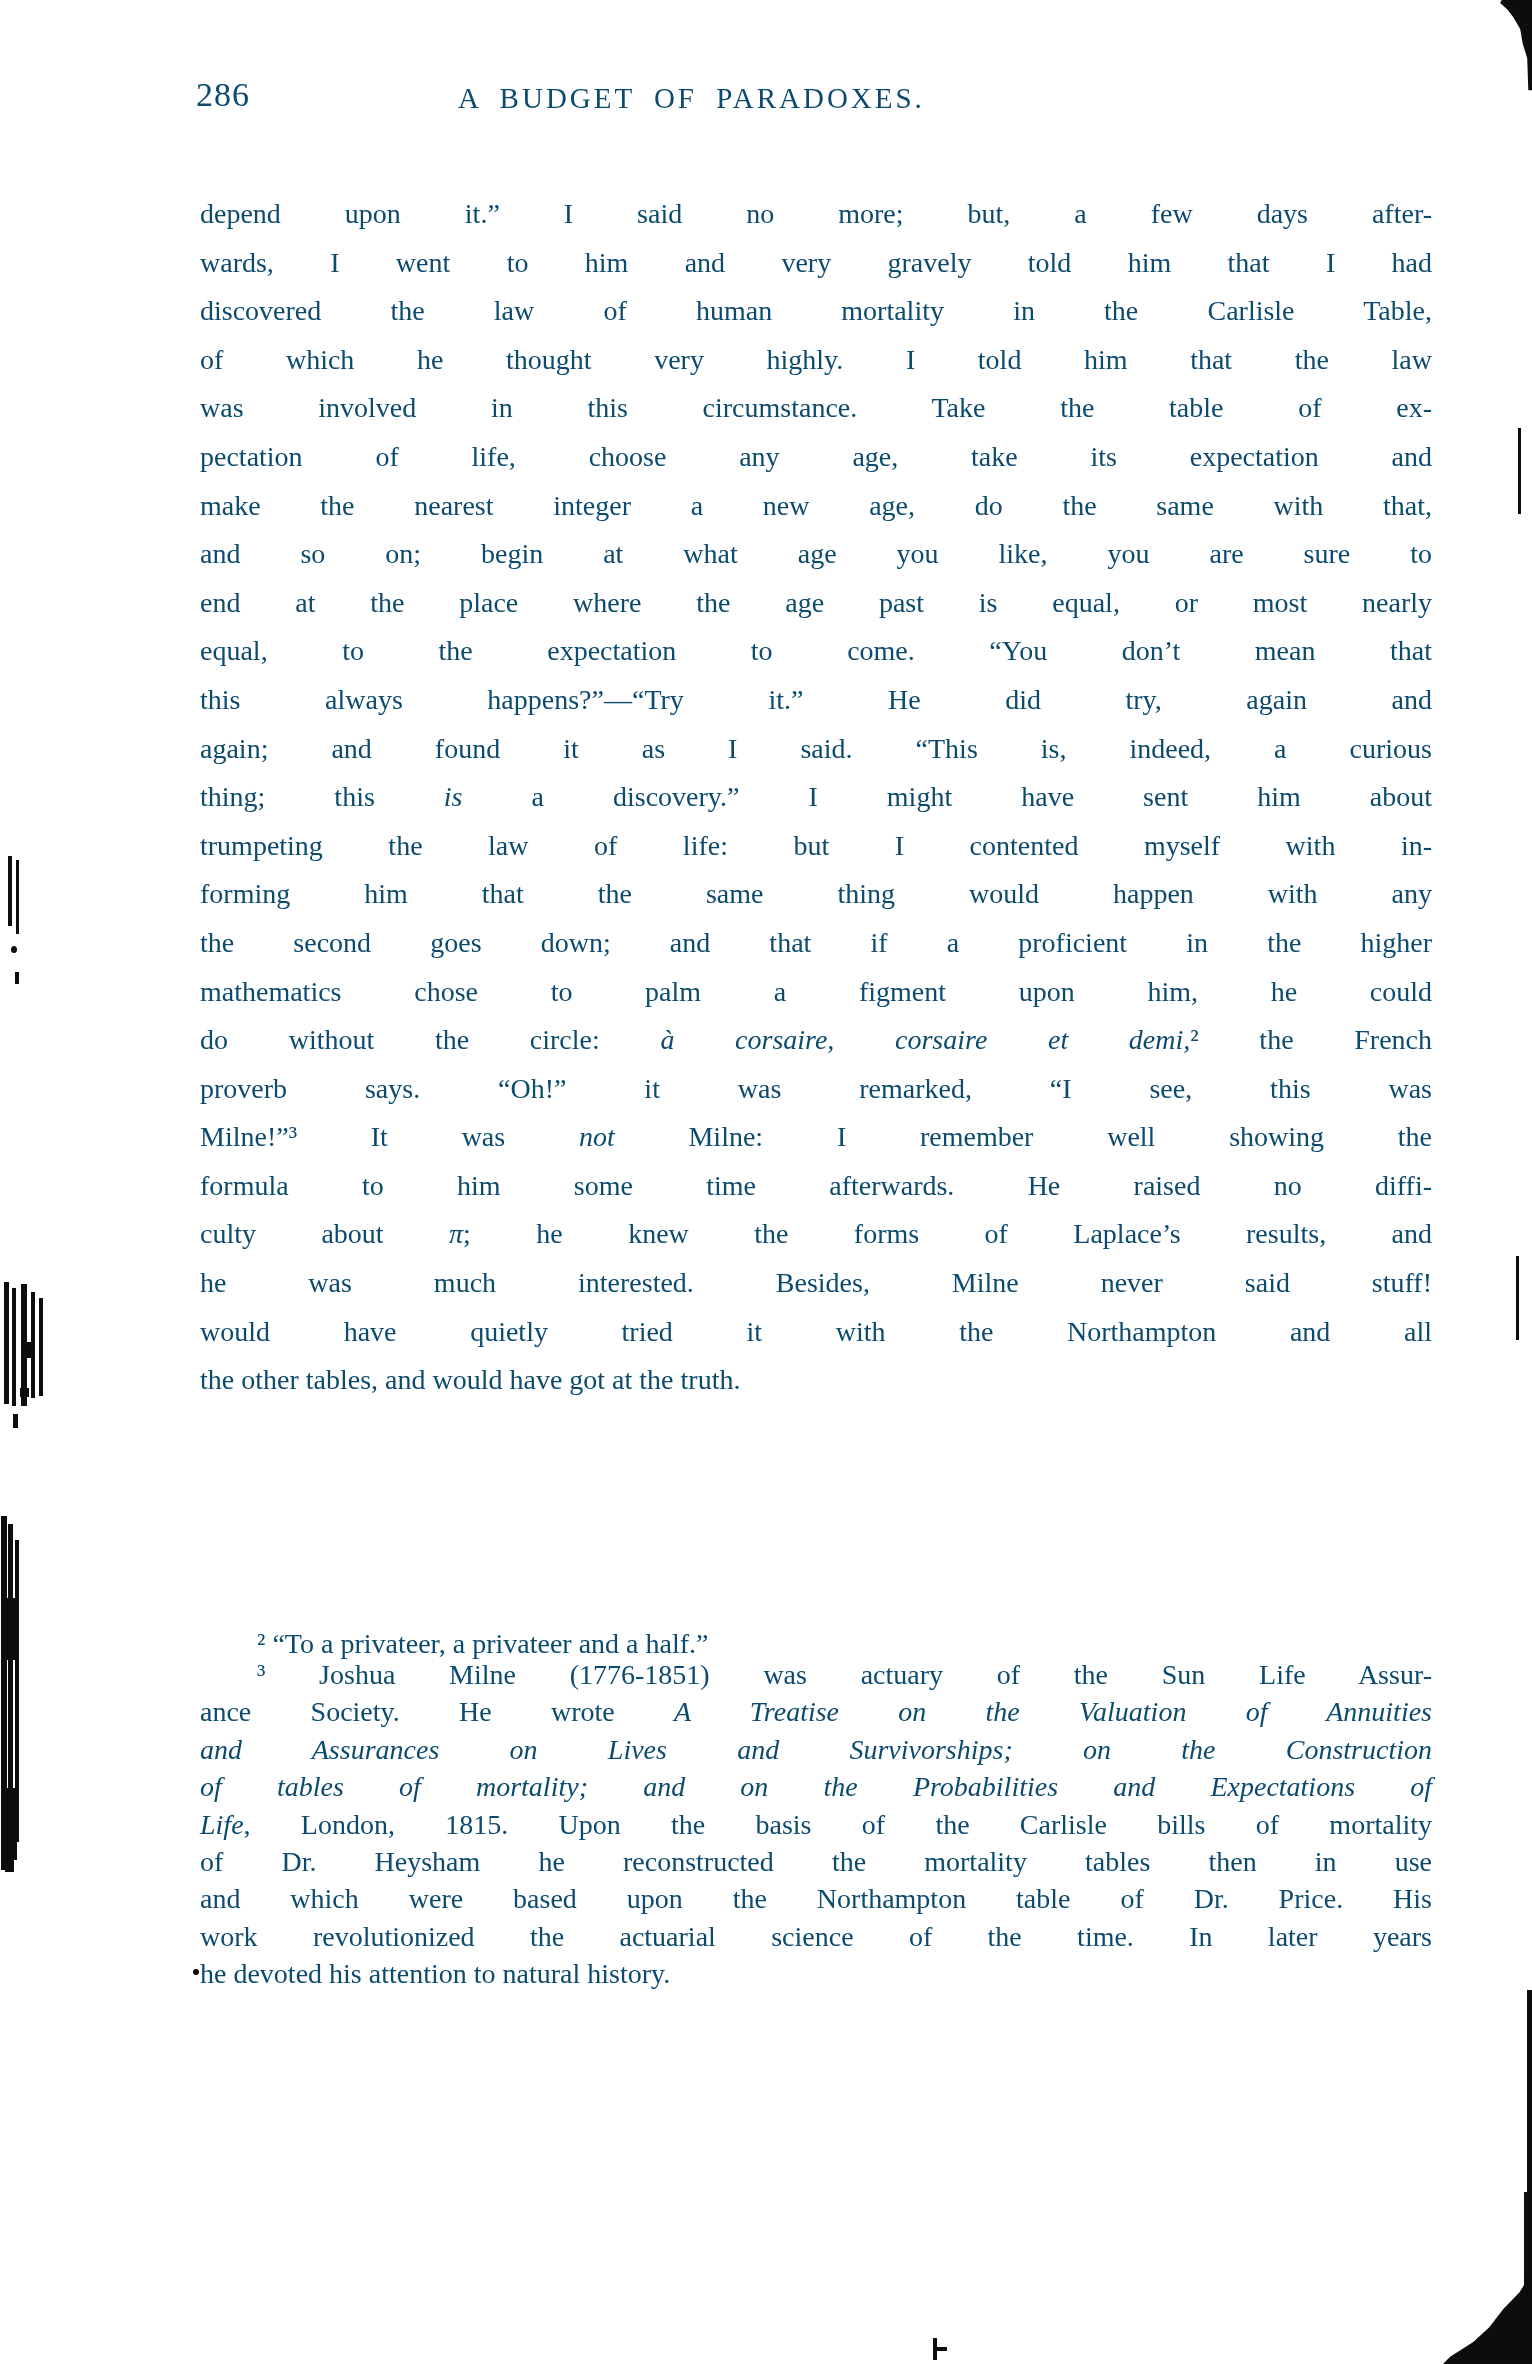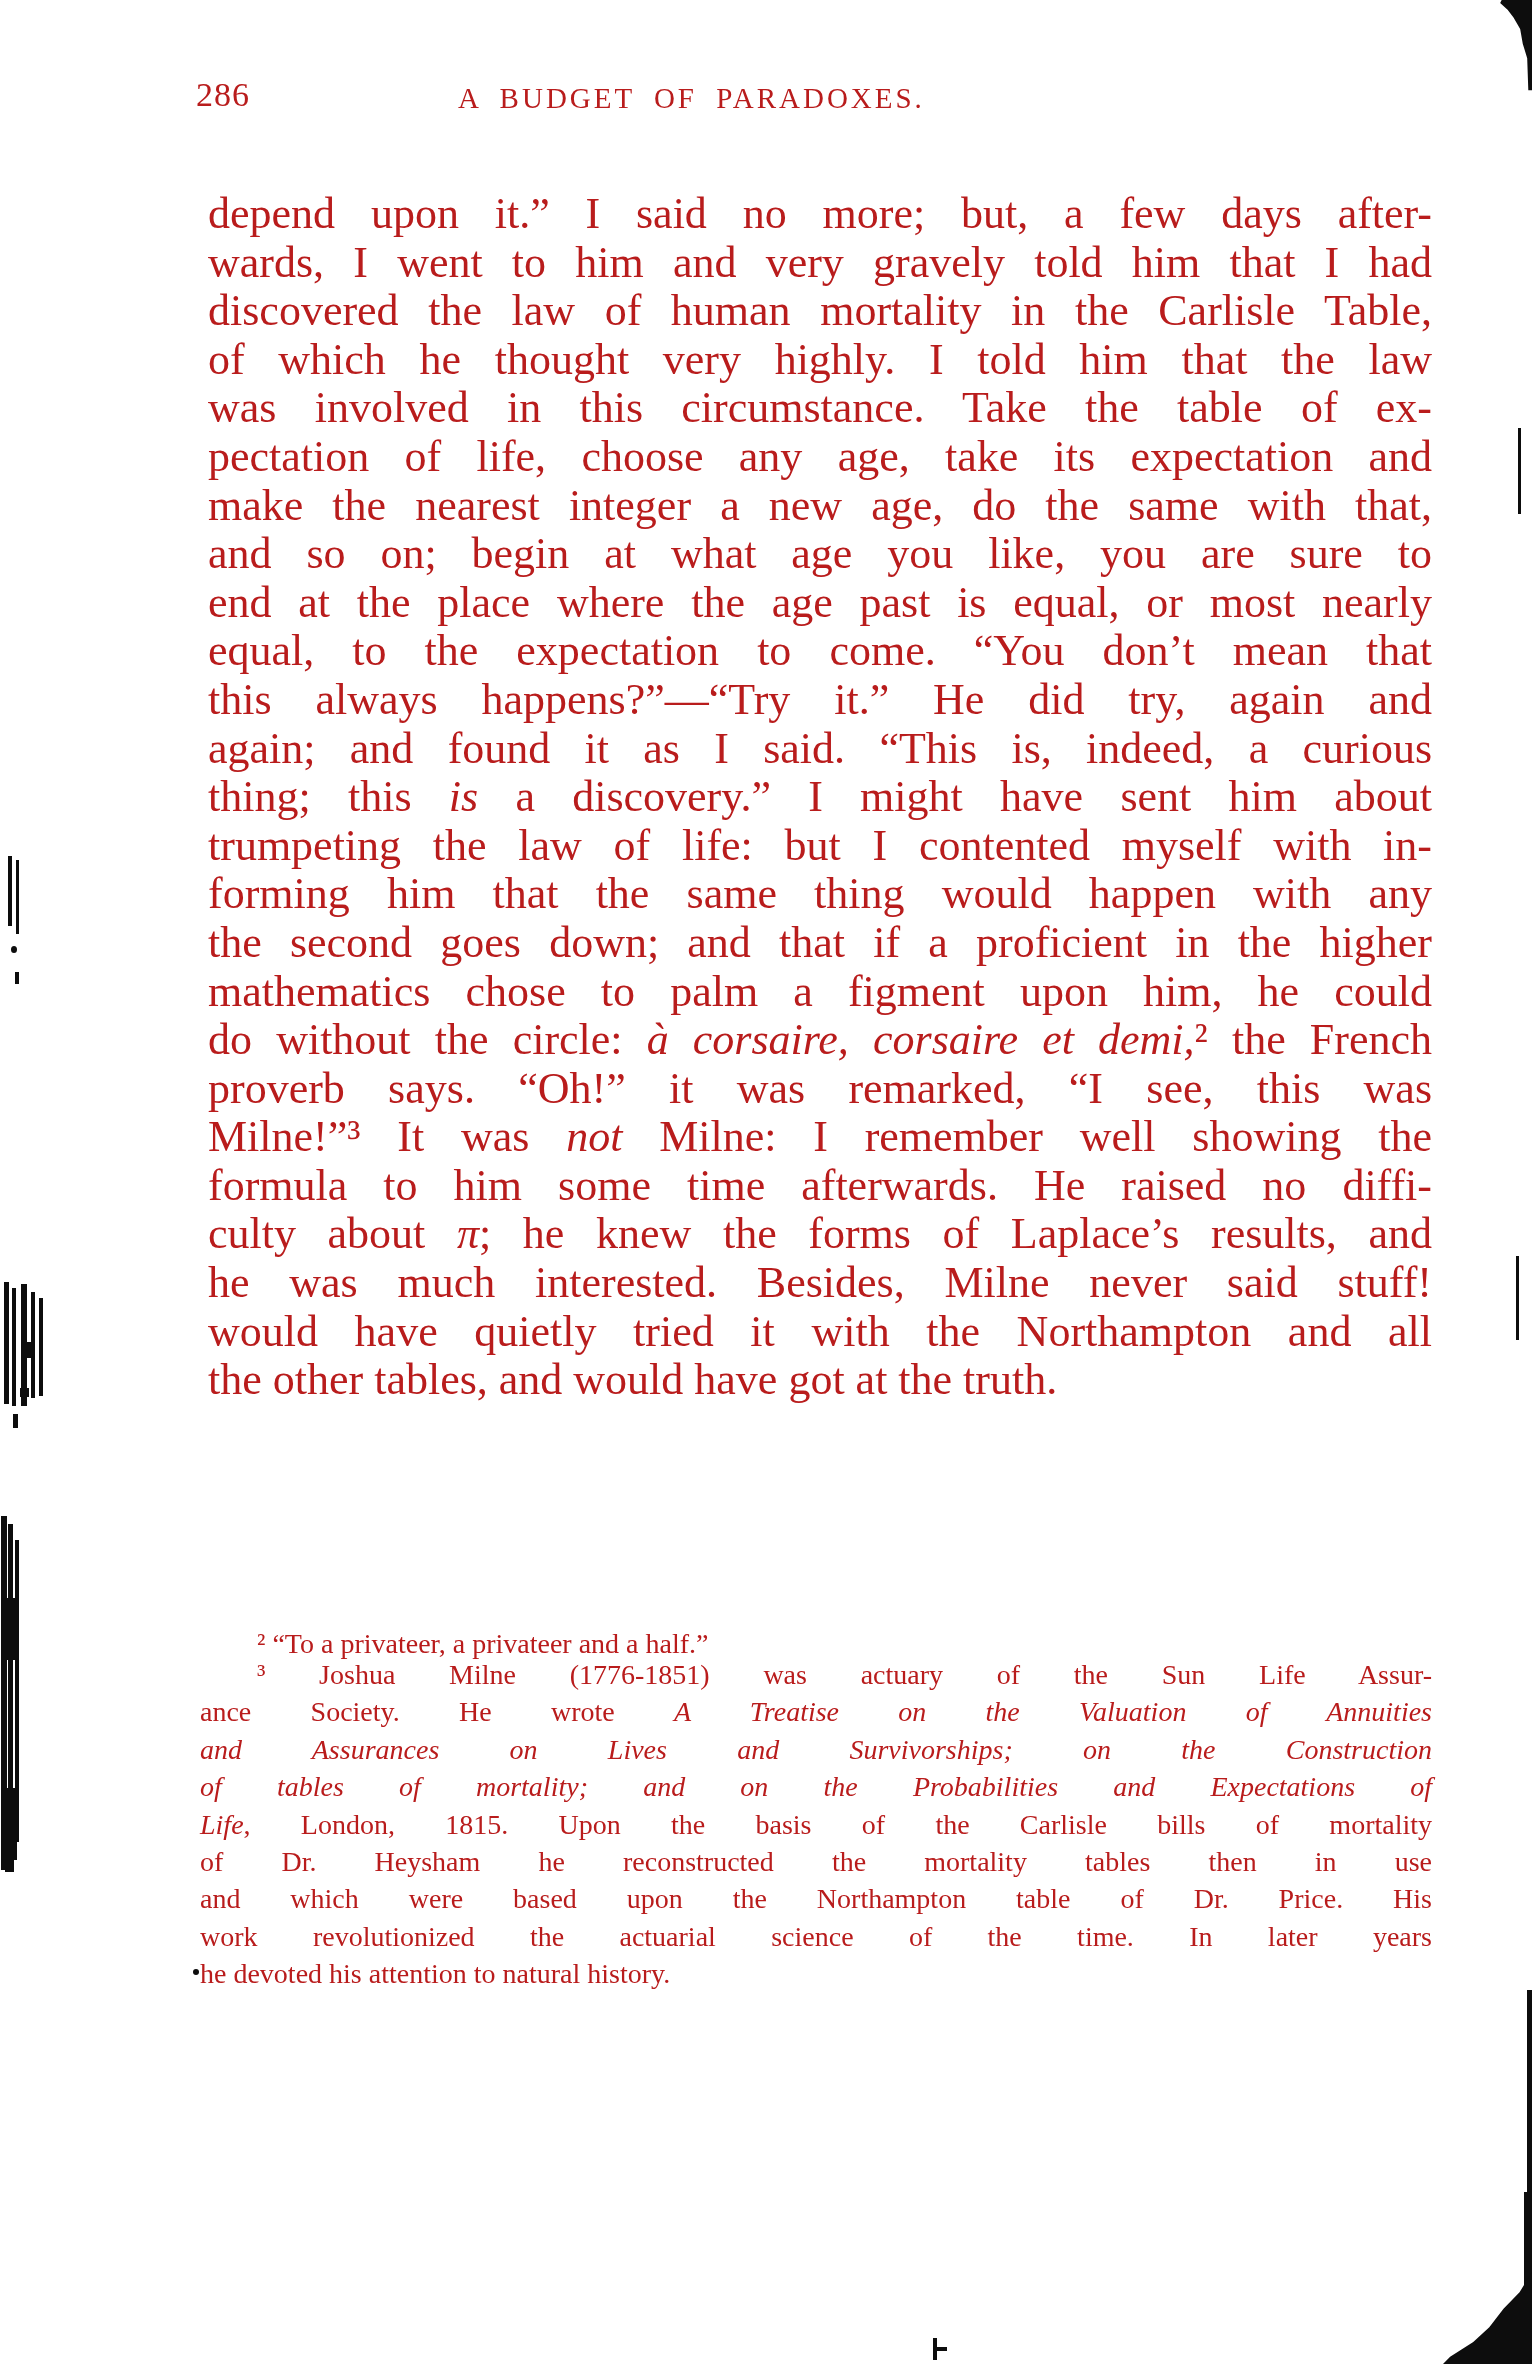--- a/index.html
+++ b/index.html
@@ -17,21 +17,21 @@
     font-size:34px;letter-spacing:1px;
   }
   #running-title{
     position:absolute;left:458px;top:82px;
     font-size:29px;letter-spacing:3px;word-spacing:9px;font-family:Liberation Serif, serif;
   }
   
   #body-text{
     position:absolute;left:200px;top:190px;width:1232px;
   }
-  #body-text .tline{font-size:44px;line-height:48.6px;margin-left:8px;}
+  #body-text .tline{font-size:28px;line-height:48.6px;}
   
   #footnote-2{
     position:absolute;left:200px;top:1600px;width:1232px;margin-top:25px;
   }
   #footnote-3{
     position:absolute;left:200px;top:1656px;width:1232px;
   }
   #footnote-2 .tline,#footnote-3 .tline{font-size:28px;line-height:37.4px;}
   
   .tline{
@@ -71,21 +71,21 @@
   .f1{left:933px;top:2338px;width:4px;height:22px;}
   .f2{left:933px;top:2347px;width:14px;height:4px;}
   .g1{left:1527px;top:1990px;width:5px;height:205px;}
   .g2{left:1524px;top:2192px;width:8px;height:125px;}
   #wedge{left:1443px;top:2272px;width:89px;height:92px;
     clip-path:polygon(100% 0,100% 100%,0 100%,8% 92%,34% 76%,52% 60%,68% 40%,86% 22%);}
 </style>
 </head>
 <body>
 
-<div id="page" style="background: rgb(255, 255, 255); color: #b91c1c;">
+<div id="page" style="background: rgb(255, 255, 255); color: #0c4a6e;">
 
   <div id="page-number">286</div>
   <div id="running-title">A BUDGET OF PARADOXES.</div>
 
   <div id="body-text">
       <div class="tline"><span>depend upon it.”  I said no more; but, a few days after-</span></div>
       <div class="tline"><span>wards, I went to him and very gravely told him that I had</span></div>
       <div class="tline"><span>discovered the law of human mortality in the Carlisle Table,</span></div>
       <div class="tline"><span>of which he thought very highly.  I told him that the law</span></div>
       <div class="tline"><span>was involved in this circumstance.  Take the table of ex-</span></div>

